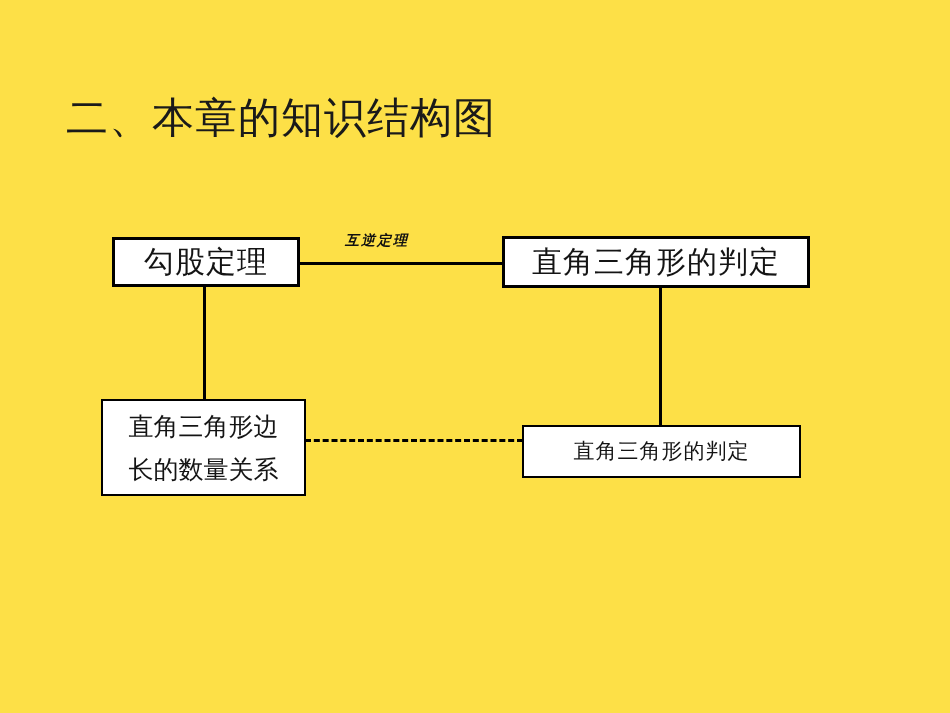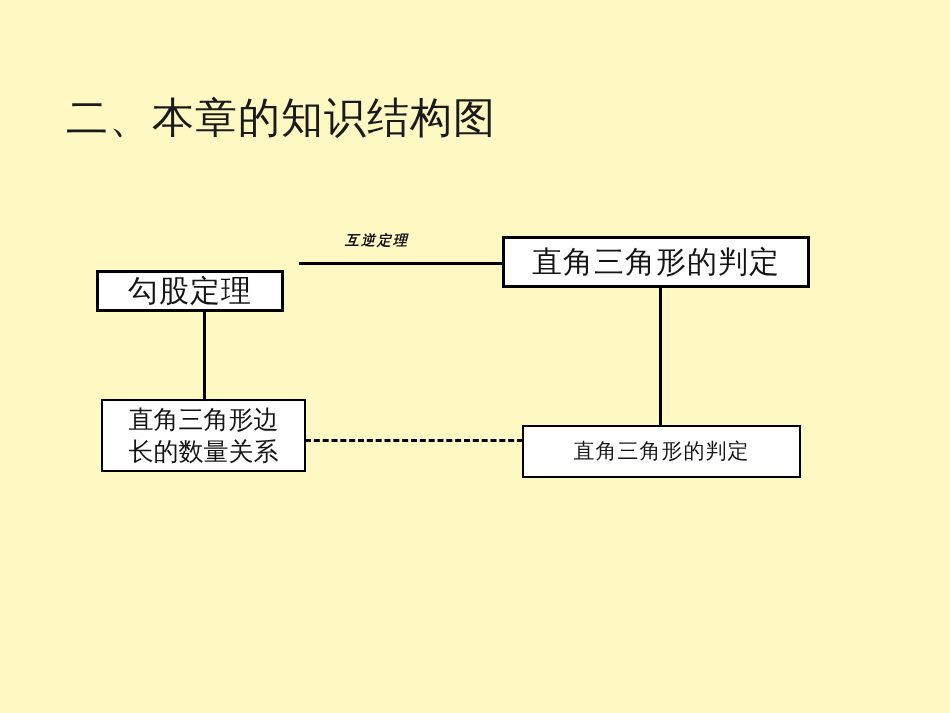--- a/index.html
+++ b/index.html
@@ -10,21 +10,21 @@
     width: 950px;
     height: 713px;
     background: #ffffff;
     font-family: "DejaVu Serif", "Liberation Serif", serif;
     overflow: hidden;
   }
   .slide {
     position: relative;
     width: 950px;
     height: 713px;
-    background: #fef9c3;
+    background: #fde047;
   }
 
   
   .slide-title {
     position: absolute;
     left: 66px;
     top: 92px;
     font-size: 42px;
     line-height: 52px;
     color: #1a1a1a;
@@ -54,47 +54,46 @@
     text-align: center;
     color: #141414;
     font-family: "DejaVu Serif", "Liberation Serif", serif;
   }
   .node .node-label {
     display: block;
     white-space: pre-line;
   }
 
   #node-pythagorean {
-    left: 96px;
+    left: 112px;
     top: 237px;
     width: 188px;
-    height: 42px;
+    height: 50px;
     font-size: 30px;
     line-height: 34px;
     letter-spacing: 1px;
-    margin-top: 33px;
   }
 
   #node-converse {
     left: 502px;
     top: 236px;
     width: 308px;
     height: 52px;
     font-size: 30px;
     line-height: 34px;
     letter-spacing: 1px;
   }
 
   #node-side-relation {
     left: 101px;
     top: 399px;
     width: 205px;
-    height: 73px;
+    height: 97px;
     font-size: 25px;
-    line-height: 32px;
+    line-height: 43px;
     border-width: 2px;
     letter-spacing: 0px;
   }
 
   #node-determination {
     left: 522px;
     top: 425px;
     width: 279px;
     height: 53px;
     font-size: 21px;

